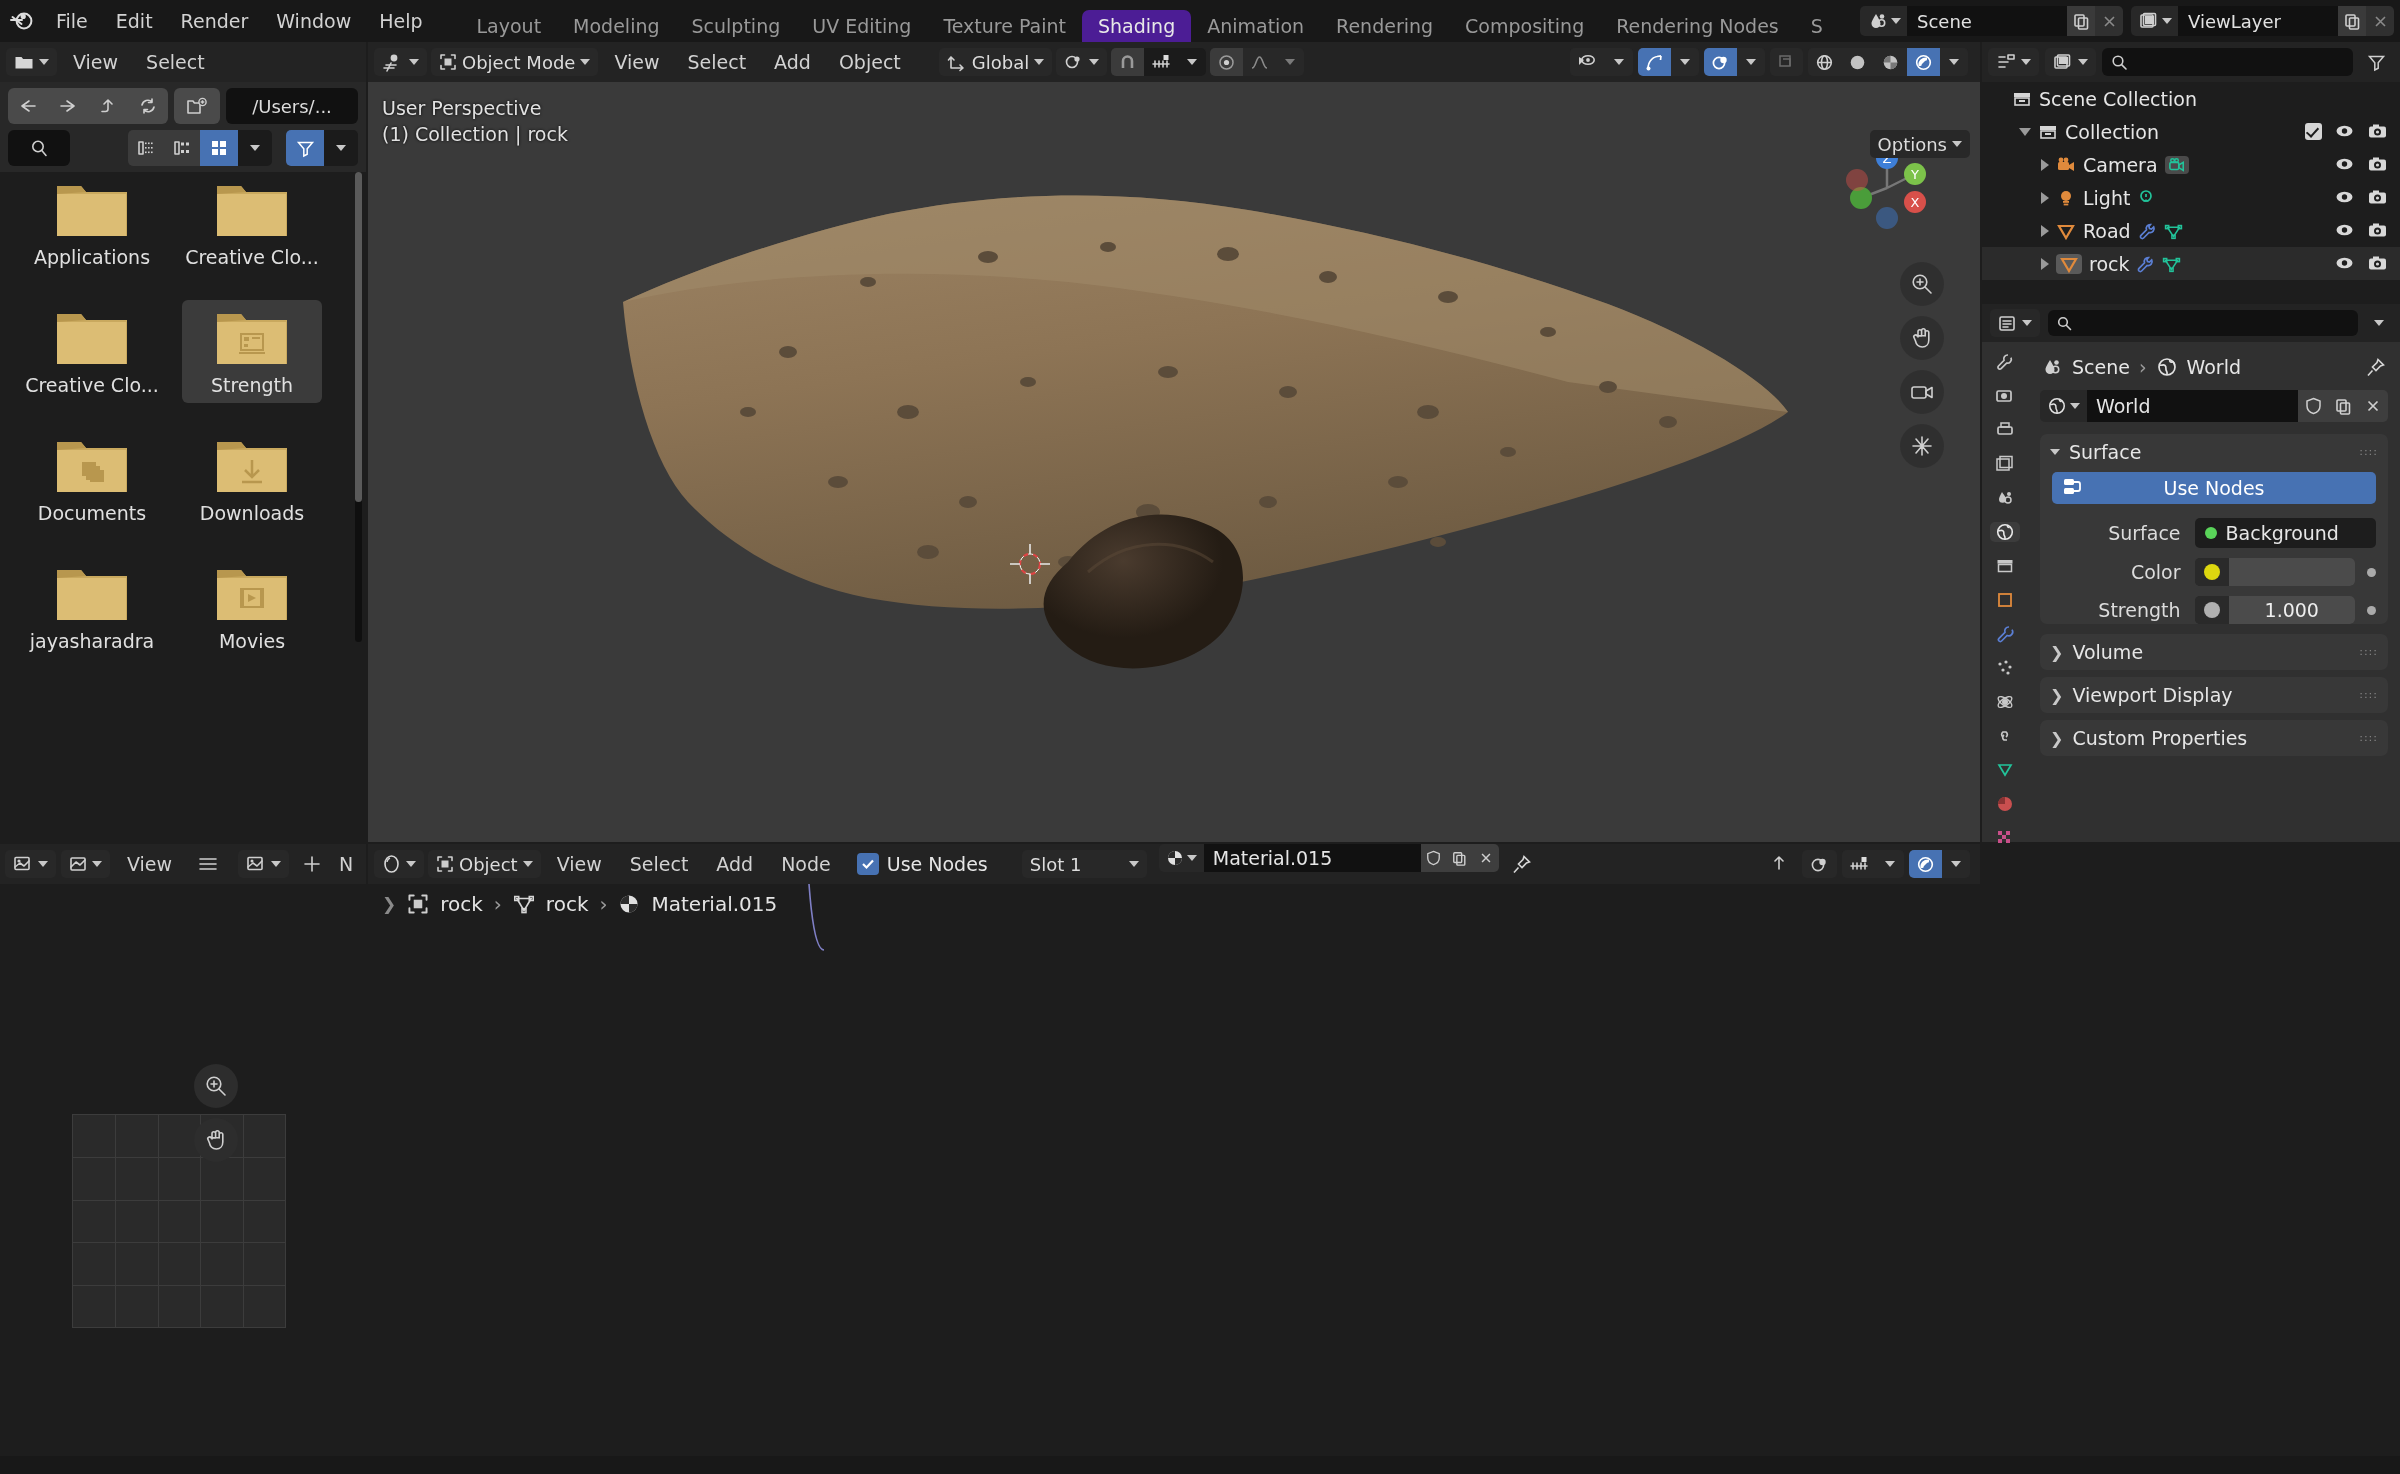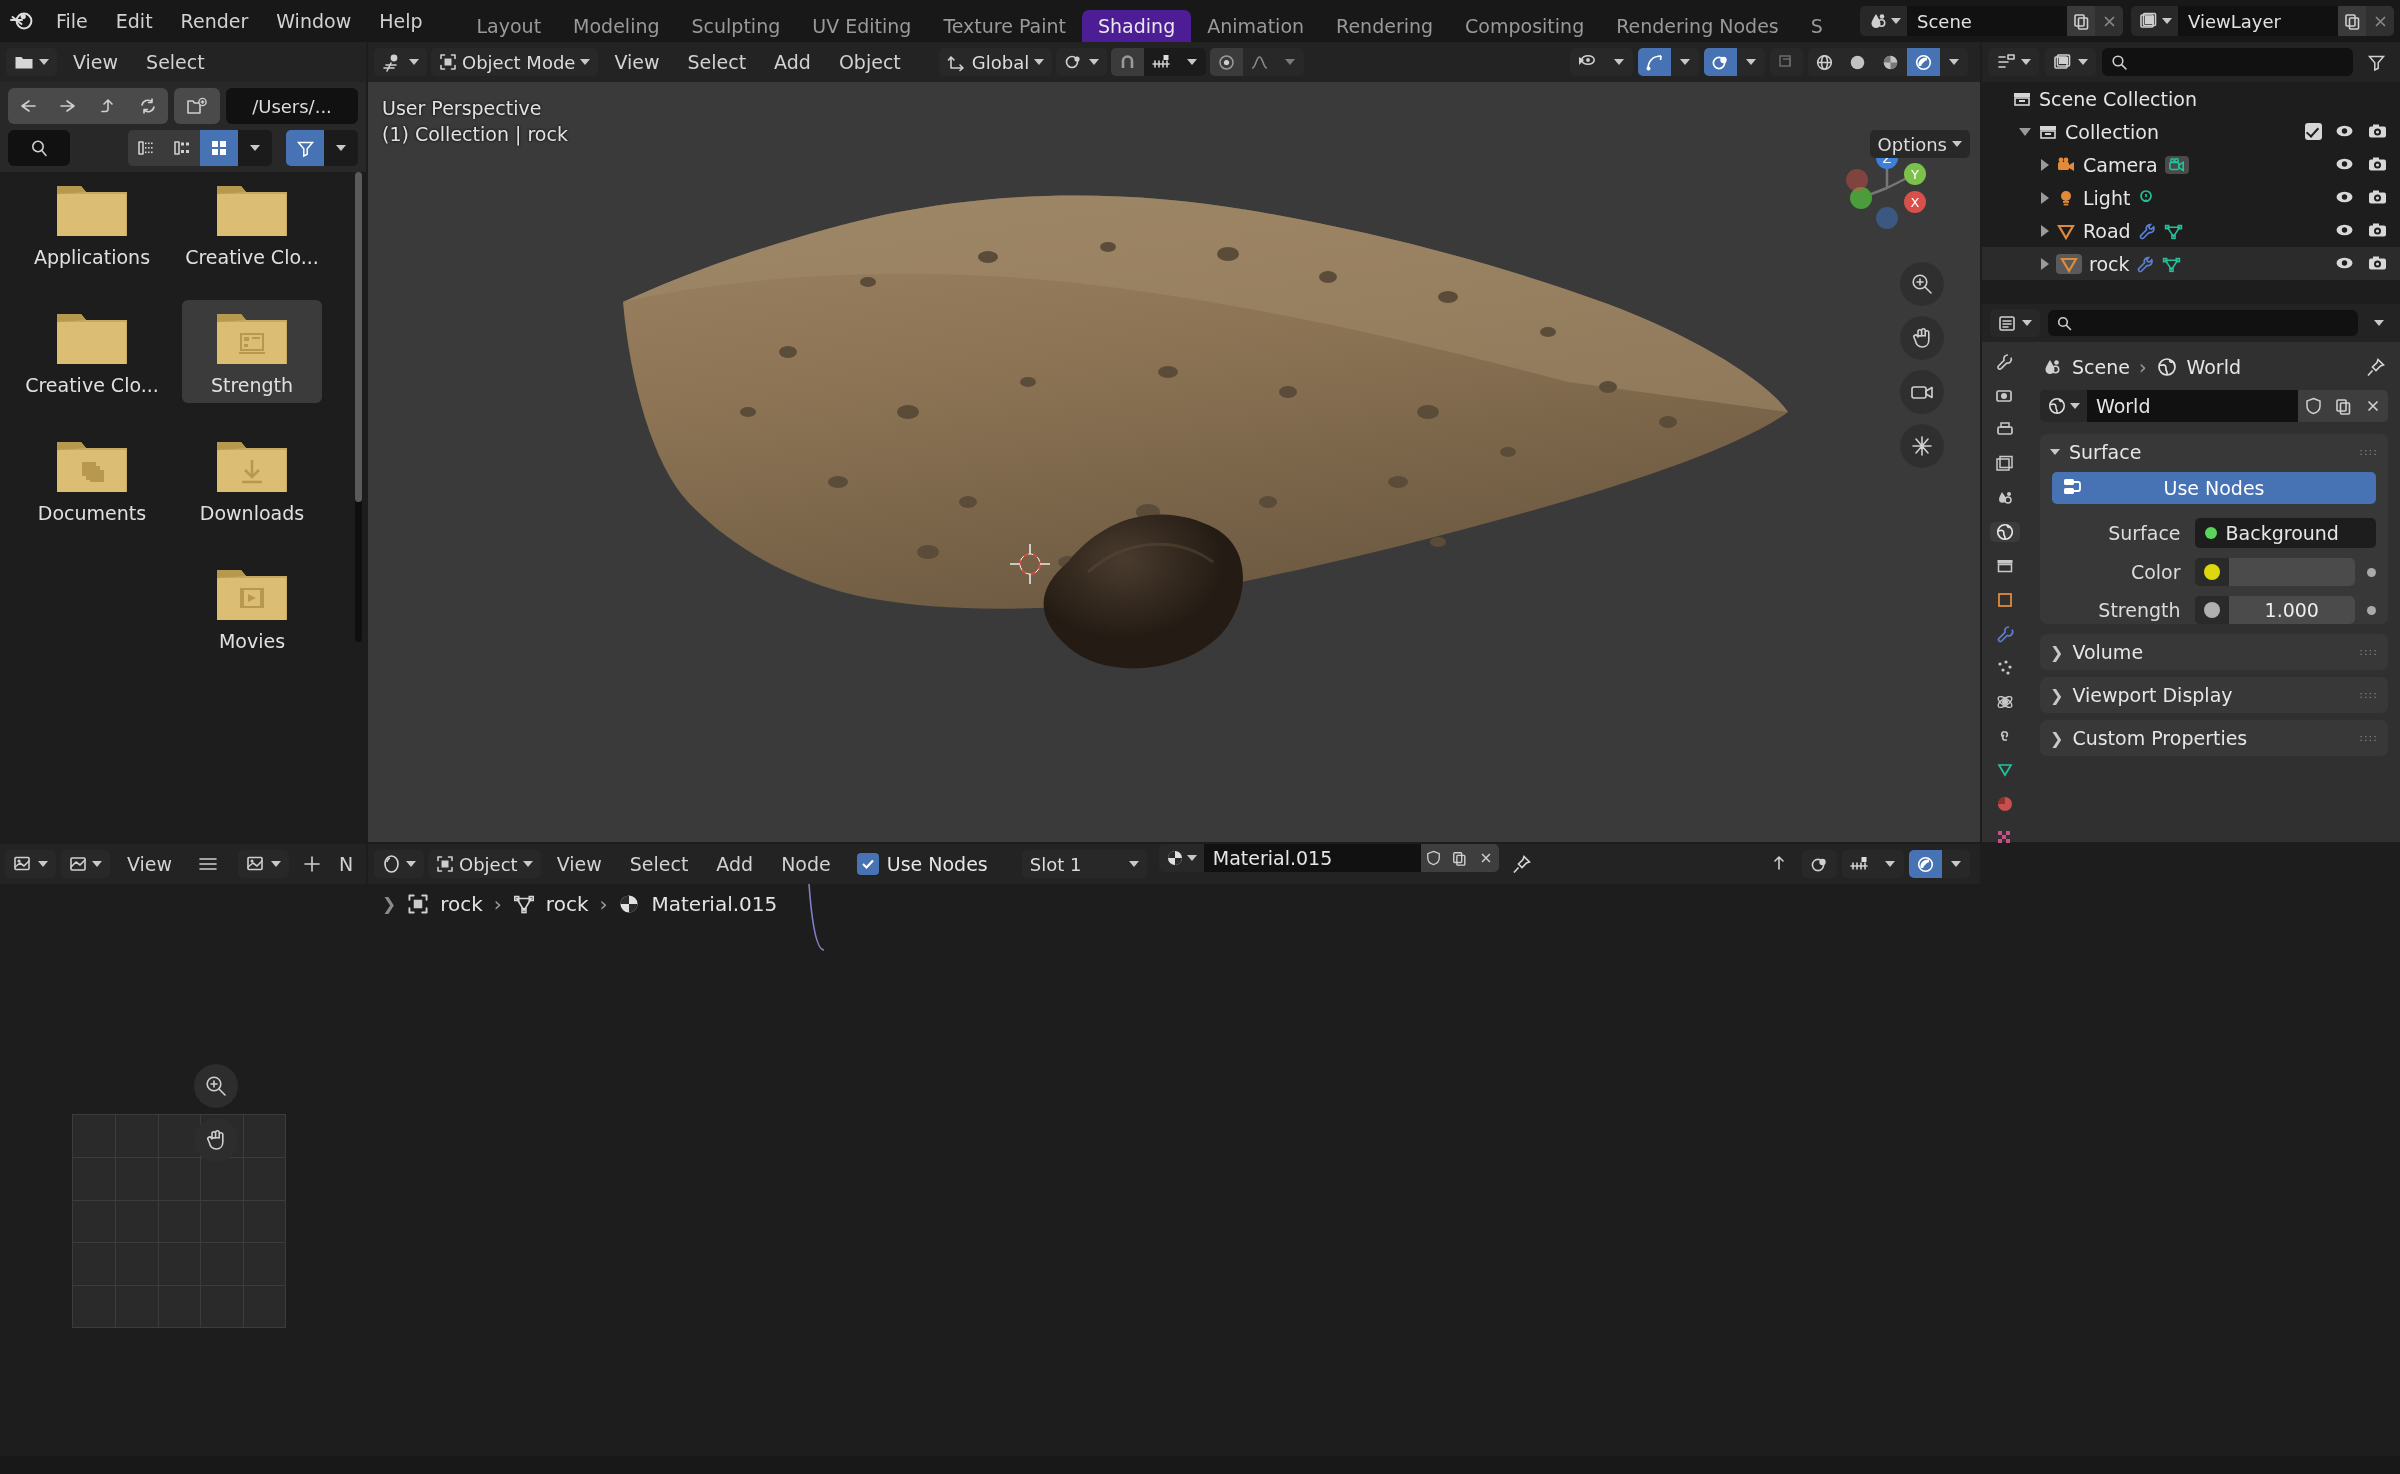--- a/index.html
+++ b/index.html
@@ -394,20 +394,30 @@
           <div style="display:flex;justify-content:center;padding-top:8px">
             <svg width="78" height="62" viewBox="0 0 78 62">
   <path d="M4 56V6h24l5 6h41v44z" fill="#c9a95e"></path>
   <path d="M4 14V6h24l5 6z" fill="#b8974e"></path>
   <rect x="4" y="14" width="69" height="42" fill="#dcbd74"></rect>
               <path d="M39 24 V40 M32 34 L39 41 L46 34" fill="none" stroke="#b8974e" stroke-width="2.5"></path>
               <path d="M29 46 H49" stroke="#b8974e" stroke-width="2.5"></path>
             </svg>
           </div>
     <div class="fb-lbl">Downloads</div>
+        </div>
+        <div class="fb-item" style="left: 22px; top: 384px;">
+          <div style="display:flex;justify-content:center;padding-top:8px">
+            <svg width="78" height="62" viewBox="0 0 78 62">
+  <path d="M4 56V6h24l5 6h41v44z" fill="#c9a95e"></path>
+  <path d="M4 14V6h24l5 6z" fill="#b8974e"></path>
+  <rect x="4" y="14" width="69" height="42" fill="#dcbd74"></rect>
+            </svg>
+          </div>
+    <div class="fb-lbl">jayasharadra</div>
         </div>
         <div class="fb-item" style="left: 182px; top: 384px;">
           <div style="display:flex;justify-content:center;padding-top:8px">
             <svg width="78" height="62" viewBox="0 0 78 62">
   <path d="M4 56V6h24l5 6h41v44z" fill="#c9a95e"></path>
   <path d="M4 14V6h24l5 6z" fill="#b8974e"></path>
   <rect x="4" y="14" width="69" height="42" fill="#dcbd74"></rect>
               <rect x="28" y="25" width="22" height="18" fill="none" stroke="#b8974e" stroke-width="2"></rect>
               <path d="M35 30 L43 34 L35 38 Z" fill="#b8974e"></path>
               <rect x="28" y="25" width="3" height="18" fill="#b8974e"></rect>

